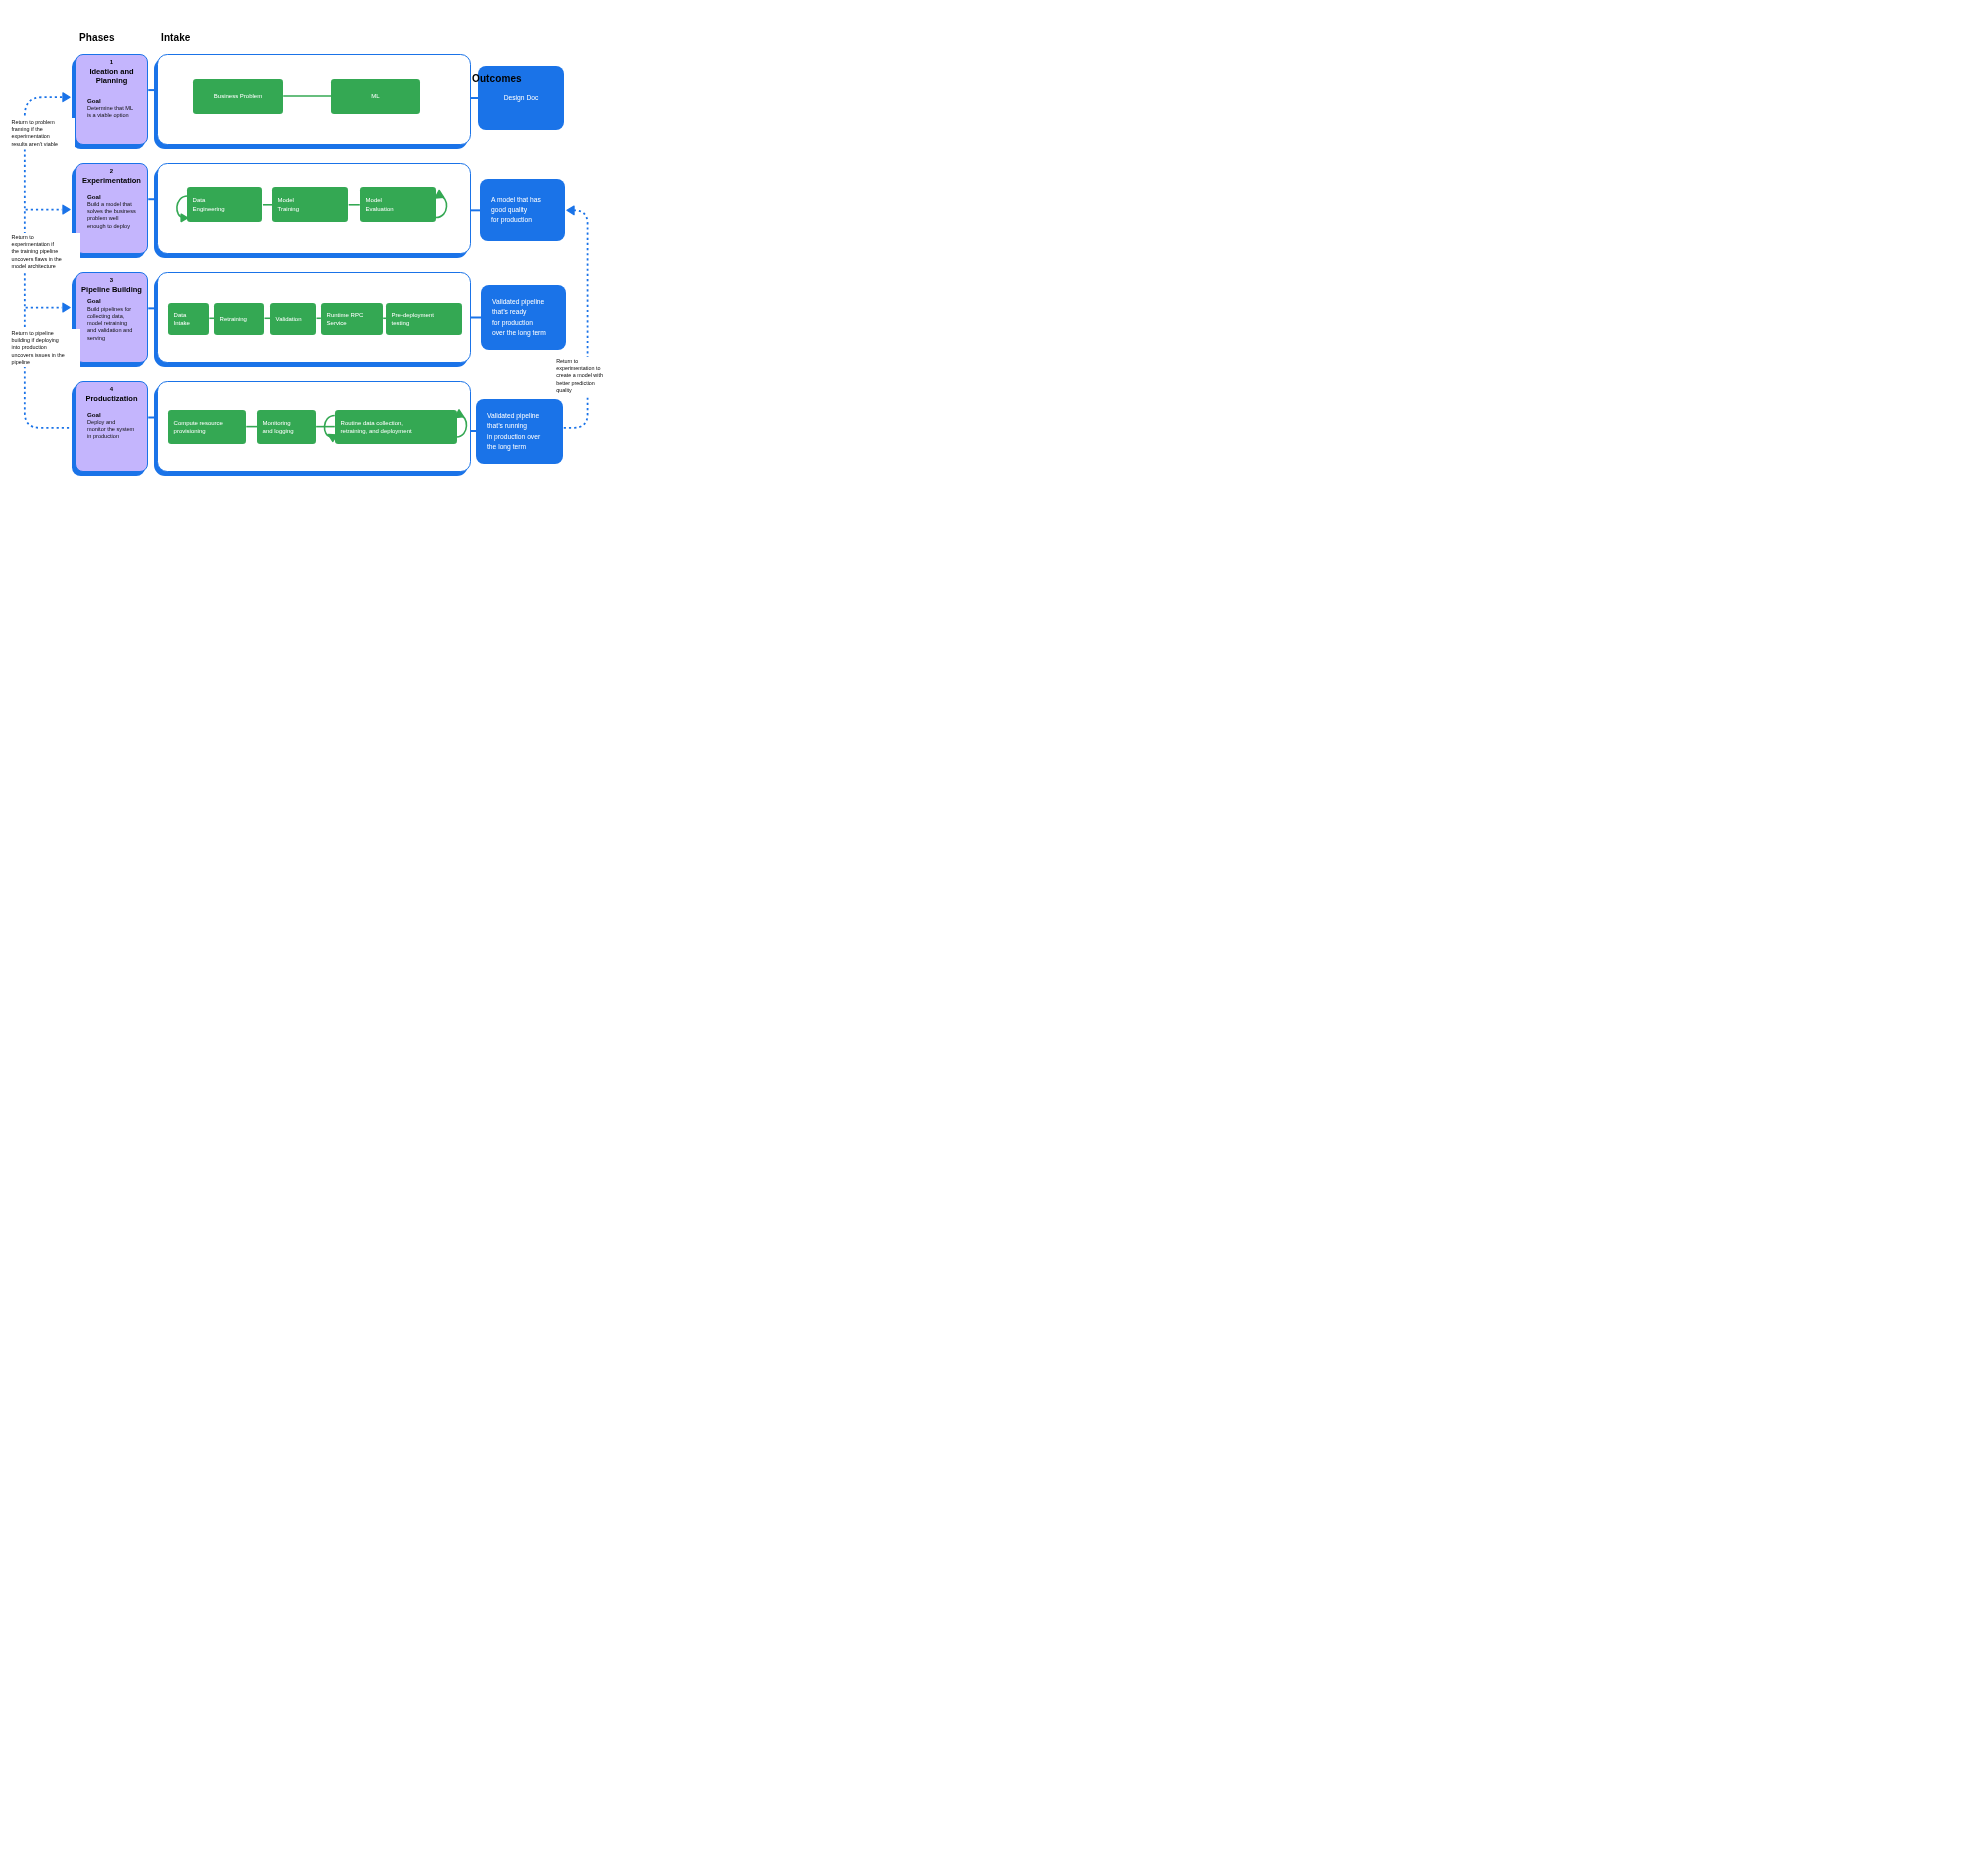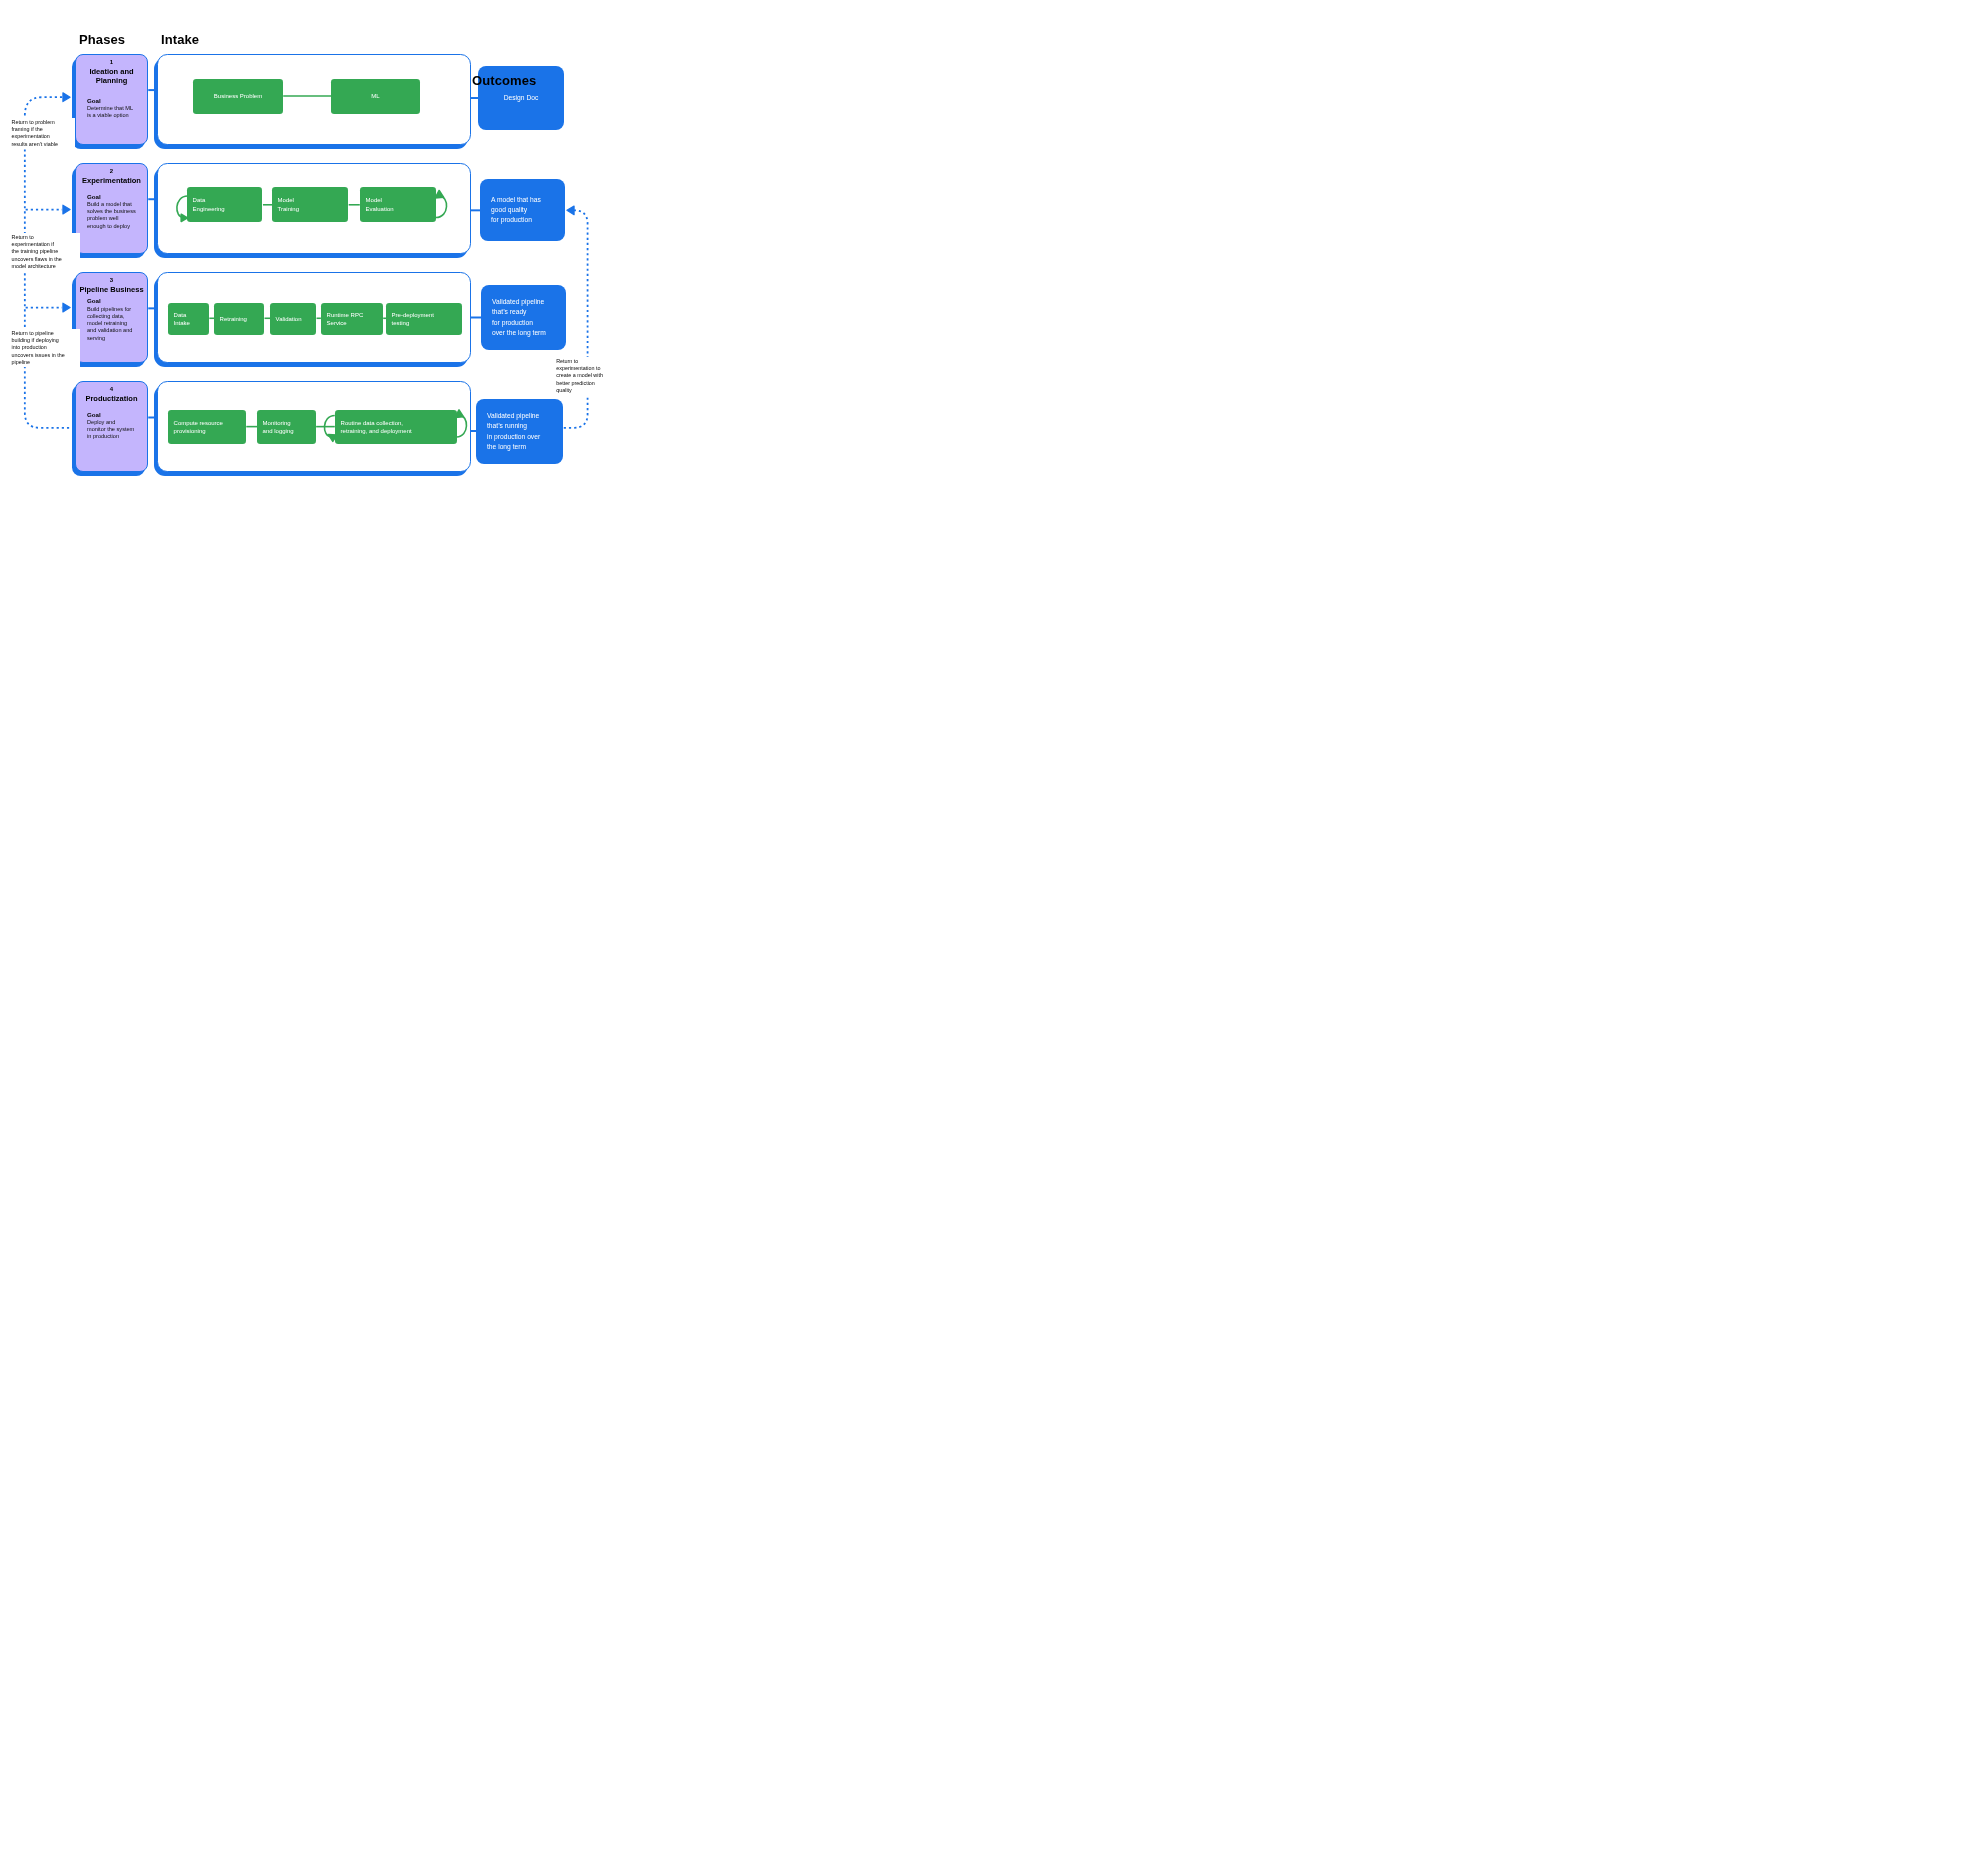--- a/index.html
+++ b/index.html
@@ -1,18 +1,18 @@
 <!DOCTYPE html>
 <html style="font-size:6.4px"><head>
 <meta charset="utf-8">
 <style>
   html,body{margin:0;padding:0;background:#fff;}
   .canvas{position:relative;width:614px;height:506px;background:#fff;
           font-family:"Liberation Sans",sans-serif;color:#000;overflow:hidden;}
-  .hdr{position:absolute;font-size:13px;font-weight:700;letter-spacing:0.1px;z-index:6;text-align:center;}
+  .hdr{position:absolute;font-size:10px;font-weight:700;letter-spacing:0.1px;z-index:6;text-align:center;}
   #hdr-phases{left:79px;top:32px;}
   #hdr-tasks{left:161px;top:32px;}
   #hdr-outcomes{left:472px;top:33px;margin-top:40px;}
 
   svg.layer{position:absolute;left:0;top:0;z-index:0;}
   svg#svg-mid{z-index:3;}
 
   
   .shadow{position:absolute;background:#1a73e8;z-index:1;}
   .card{position:absolute;background:#c4b5fd;border:1.4px solid #1a73e8;border-radius:8px;
@@ -139,21 +139,21 @@
   </div>
   <div class="shadow pn-sh" style="left:154px;top:167px;"></div>
   <div class="panel tpanel" style="top:163px;"></div>
   <div class="outcome" id="outcome-2">A model that has
 good quality
 for production</div>
 
   <div class="shadow ph-sh" style="left:72px;top:276px;"></div>
   <div class="card phase" id="phase-3" style="left:75px;top:272px;">
     <div class="pc-num">3</div>
-    <div class="pc-title">Pipeline Business</div>
+    <div class="pc-title">Pipeline Building</div>
     <div class="pc-goal-label">Goal</div>
     <div class="pc-goal">Build pipelines for
 collecting data,
 model retraining
 and validation and
 serving</div>
   </div>
   <div class="shadow pn-sh" style="left:154px;top:276px;"></div>
   <div class="panel tpanel" style="top:272px;"></div>
   <div class="outcome" id="outcome-3">Validated pipeline

